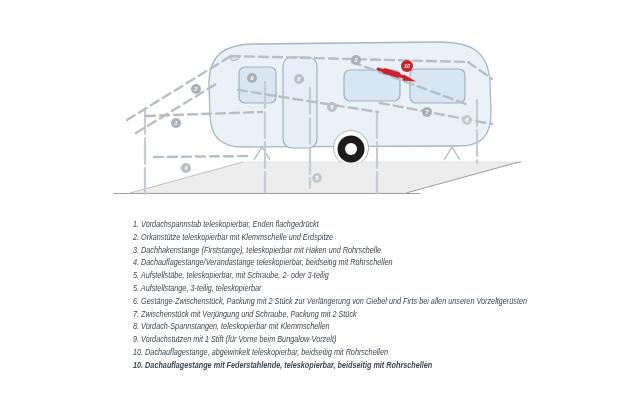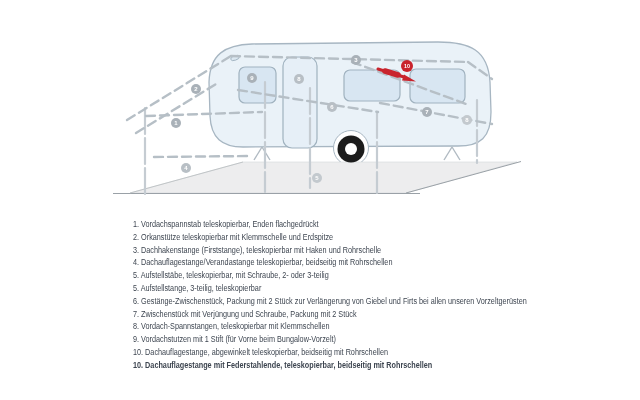--- a/index.html
+++ b/index.html
@@ -1,17 +1,17 @@
 <!DOCTYPE html>
 <html><head>
 <meta charset="utf-8">
 <style>
   html,body{margin:0;padding:0;background:#ffffff;}
   #page{position:relative;width:640px;height:400px;background:#ffffff;overflow:hidden;
-        font-family:"Liberation Sans",sans-serif;}
+        font-family:"Liberation Sans",sans-serif;font-style:italic;}
   #diagram{position:absolute;left:0;top:0;}
   .parts-list{position:absolute;left:133px;top:218px;margin:0;padding:0;list-style:none;}
   .parts-list li{font-size:9.2px;line-height:12.8px;color:#3d4550;white-space:nowrap;
                  transform:scaleX(0.79);transform-origin:0 0;}
   .parts-list li.bold{font-weight:bold;}
   .marker-text{font-family:"Liberation Sans",sans-serif;font-size:6px;font-weight:bold;fill:#ffffff;}
   .marker-text-red{font-family:"Liberation Sans",sans-serif;font-size:5.4px;font-weight:bold;fill:#ffffff;}
 </style>
 </head>
 <body>

